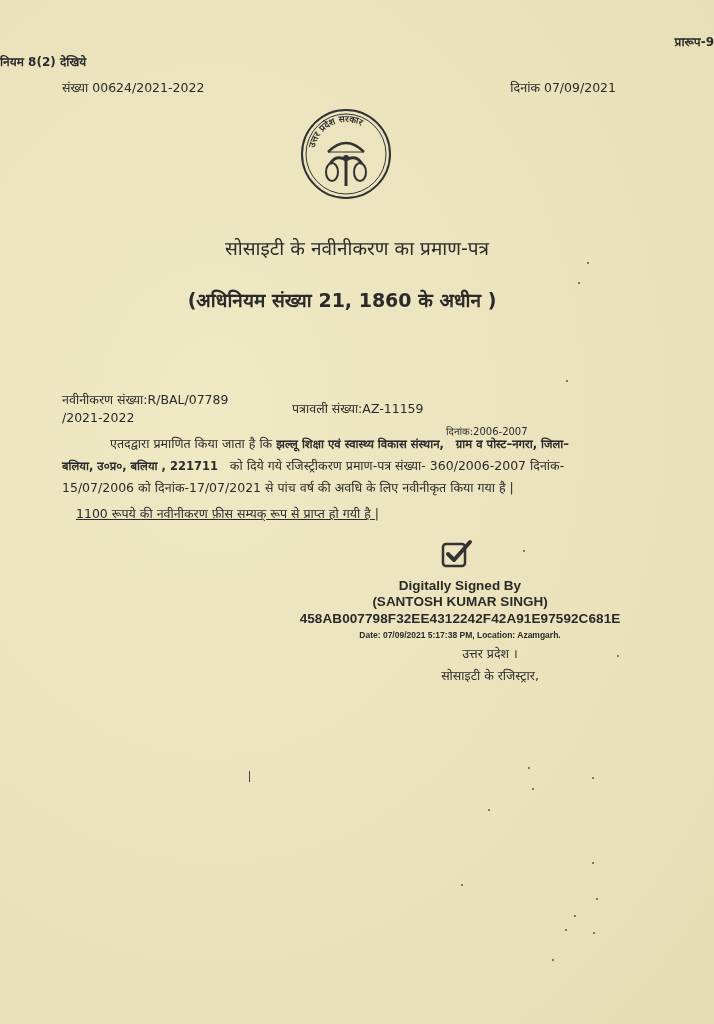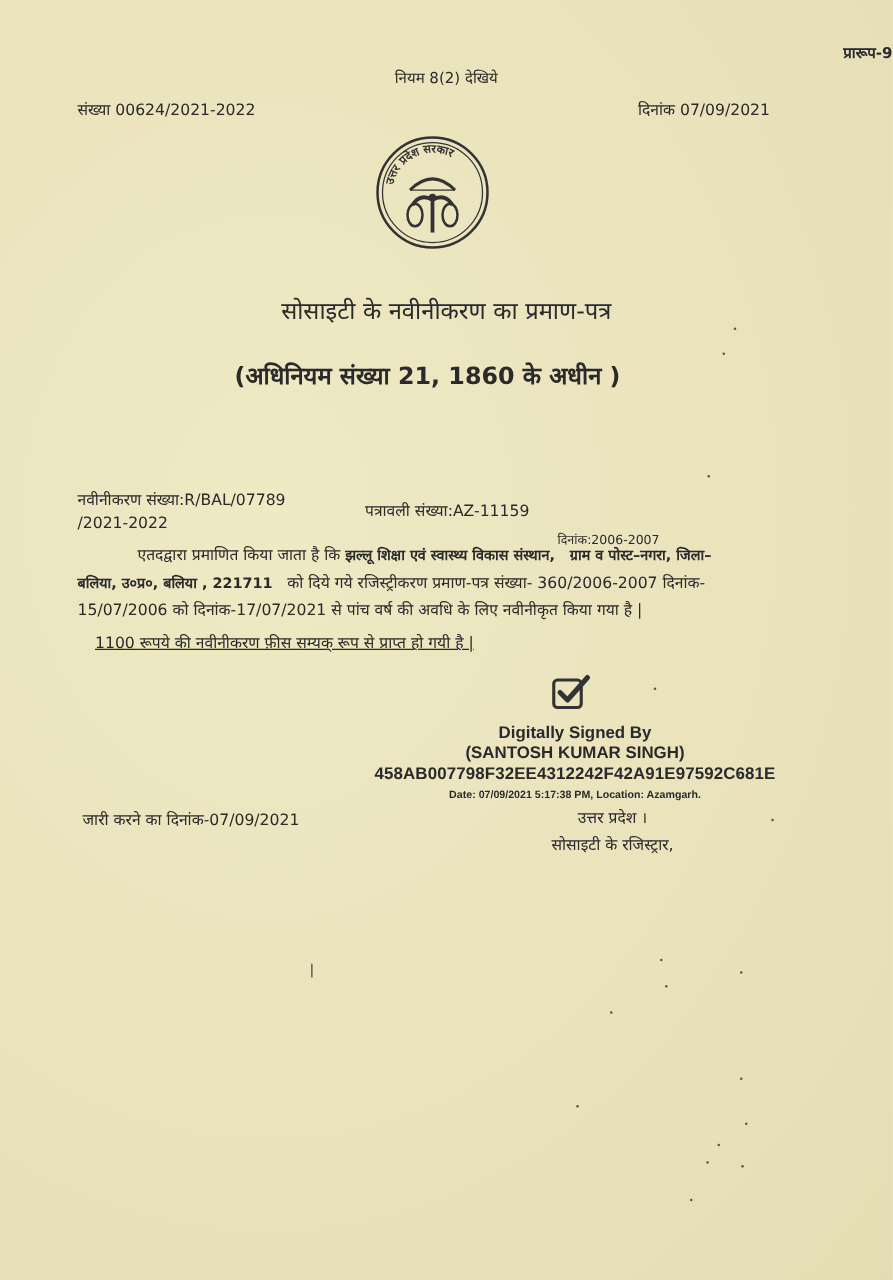--- a/index.html
+++ b/index.html
@@ -8,21 +8,21 @@
       background: #ece6bf;
       font-family: "DejaVu Sans", "Liberation Sans", sans-serif;
       color: #2a2a2a;
     }
     .page {
       position: relative; width: 714px; height: 1024px;
       background: radial-gradient(ellipse at 30% 40%, #efe9c4 0%, #e9e2bb 60%, #e4ddb4 100%);
     }
     .abs { position: absolute; }
     .form-no { left: 0; width: 714px; top: 33px; text-align: right; font-size: 12px; font-weight: bold; }
-    .rule-ref { left: 0; width: 714px; top: 53px; text-align: center; font-size: 12px; font-weight: normal; }
+    .rule-ref { left: 0; width: 714px; top: 53px; text-align: left; font-size: 12px; font-weight: bold; }
     .ref-no { left: 62px; top: 79px; font-size: 12.5px; }
     .top-date { right: 98px; top: 79px; font-size: 12.5px; }
     .emblem { left: 300px; top: 108px; width: 92px; height: 92px; }
     .title { left: 0; width: 714px; top: 235px; text-align: center; font-size: 19px; font-weight: normal; }
     .subtitle { left: 0; width: 684px; top: 287px; text-align: center; font-size: 19px; font-weight: bold; }
     .renew-no { left: 62px; top: 391px; font-size: 12.5px; line-height: 18px; width: 200px; }
     .file-no { left: 292px; top: 400px; font-size: 12.5px; }
     .file-date { left: 446px; top: 400px; font-size: 10px; margin-top: 24px; }
     .body-text { left: 62px; top: 433px; width: 590px; font-size: 12.5px; line-height: 22px; }
     .body-text .indent { display: inline-block; width: 48px; }
@@ -90,21 +90,20 @@
       <path d="M7 16 L13 22 L29 4" fill="none" stroke="#333" stroke-width="4" stroke-linecap="round" stroke-linejoin="round"></path>
     </svg>
   </div>
   <div class="abs sig-block">
     <div class="l1">Digitally Signed By</div>
     <div class="l2">(SANTOSH KUMAR SINGH)</div>
     <div class="l3">458AB007798F32EE4312242F42A91E97592C681E</div>
     <div class="l4">Date: 07/09/2021 5:17:38 PM, Location: Azamgarh.</div>
   </div>
 
-  <div class="abs issue-date">जारी करने का दिनांक-07/09/2021</div>
   <div class="abs registrar">
     <div>उत्तर प्रदेश ।</div>
     <div>सोसाइटी के रजिस्ट्रार,</div>
   </div>
 
   <div class="speck" style="left:587px;top:262px"></div>
   <div class="speck" style="left:578px;top:282px"></div>
   <div class="speck" style="left:566px;top:380px"></div>
   <div class="speck" style="left:523px;top:550px"></div>
   <div class="speck" style="left:590px;top:619px"></div>

